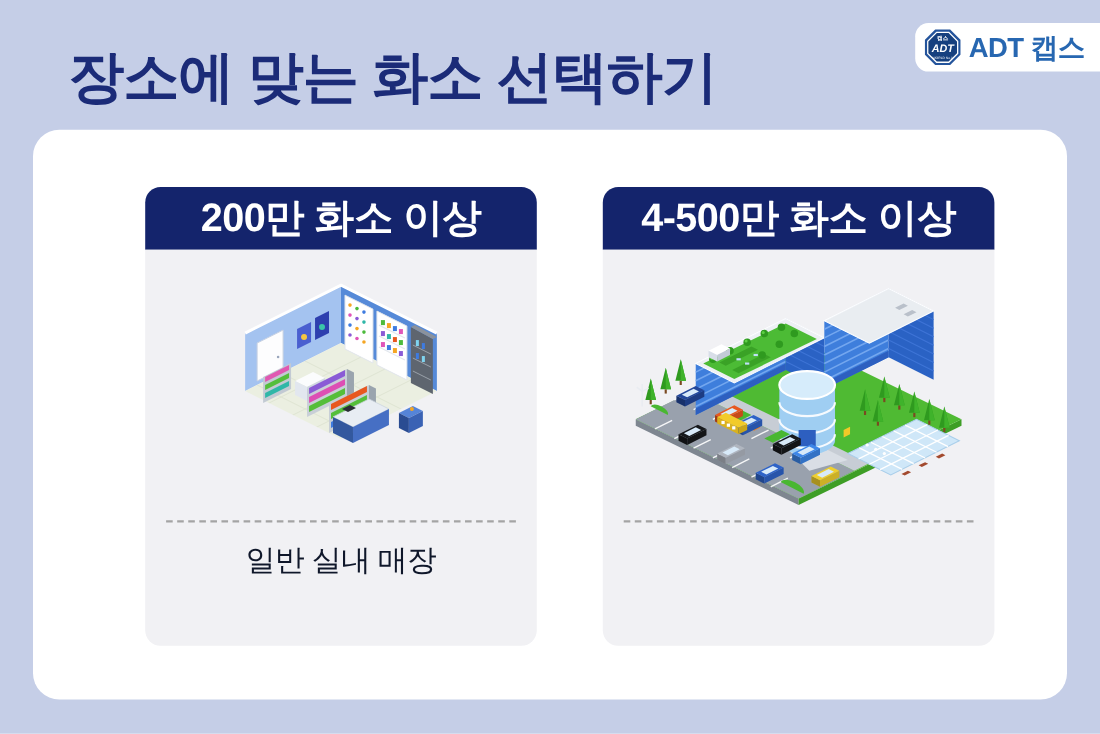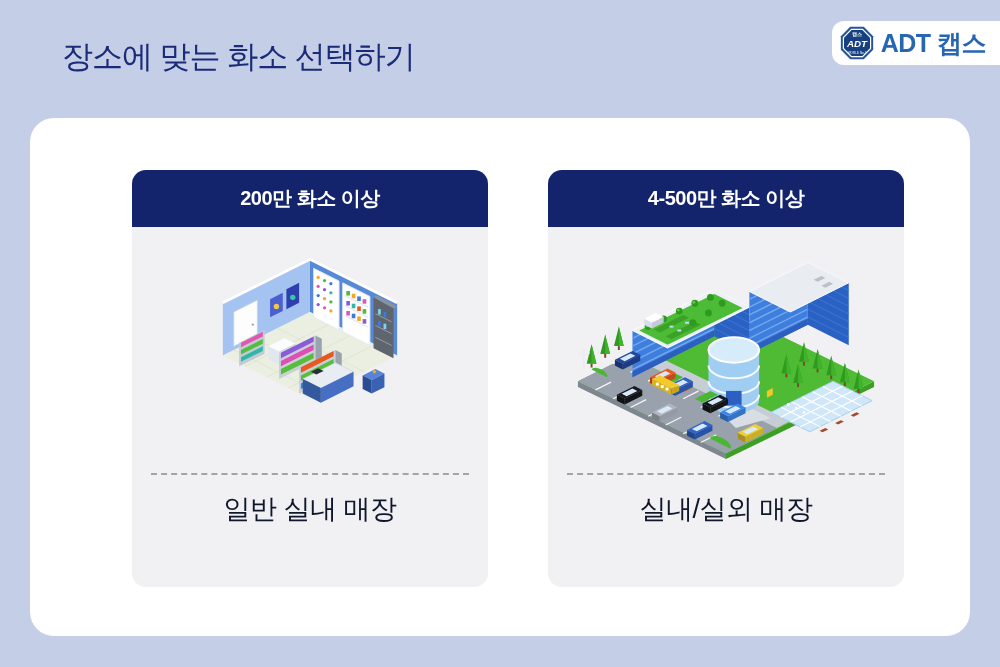--- a/index.html
+++ b/index.html
@@ -2,36 +2,36 @@
 <html><head>
 <meta charset="utf-8">
 <style>
   * { margin:0; padding:0; box-sizing:border-box; }
   html,body { width:1000px; height:667px; }
   body { font-family:"Liberation Sans","DejaVu Sans",sans-serif; background:#C5CEE7; position:relative; overflow:hidden; }
 
   .page { position:absolute; inset:0; }
 
   
-  .title { position:absolute; left:62px; top:36px; font-size:31px; font-weight:400; letter-spacing:-1px; color:#1B2B78; }
+  .title { position:absolute; left:62px; top:36px; font-size:51px; font-weight:700; letter-spacing:-1px; color:#1B2B78; }
   .logo-pill { position:absolute; top:21px; right:0; height:44px; background:#FFFFFF; border-radius:12px 0 0 12px;
                display:flex; align-items:center; gap:7px; padding:0 14px 0 8px;justify-content:flex-end; }
   .logo-badge { width:34px; height:34px; display:block; }
   .logo-brand { font-size:25px; font-weight:800; color:#2767B1; letter-spacing:-0.5px; white-space:nowrap; }
 
   
   .panel { position:absolute; left:30px; top:118px; width:940px; height:518px; background:#FFFFFF; border-radius:24px; }
 
   .card { position:absolute; top:52px; width:356px; height:417px; }
   .card.left  { left:102px; }
   .card.right { left:472px;margin-left:46px; }
 
   .card-header { height:57px; background:#14246C; border-radius:14px 14px 0 0;
                  display:flex; align-items:center; justify-content:center;
-                 color:#FFFFFF; font-size:20px; font-weight:800; letter-spacing:-0.5px; }
+                 color:#FFFFFF; font-size:36px; font-weight:800; letter-spacing:-0.5px; }
   .card-body { position:absolute; top:57px; left:0; right:0; bottom:0; background:#F1F1F4;
                border-radius:0 0 14px 14px; display:flex; flex-direction:column; align-items:center; }
   .illus { height:246px; width:100%; display:flex; align-items:center; justify-content:center; }
   .divider { width:calc(100% - 38px); height:0; border:none; border-top:2px dashed #A4A4A4; }
   .caption { margin-top:15px; font-size:27px; font-weight:500; color:#0f172a; text-align:center; line-height:1.42; letter-spacing:-0.5px; }
   .caption span { display:block; }
 </style>
 </head>
 <body>
 
@@ -381,19 +381,18 @@
               <polygon points="20,4 20,10 28,6 28,0" fill="#C9A51B"></polygon>
               <polygon points="0,-6 20,4 28,0 8,-10" fill="#F2CB2A"></polygon>
               <rect x="4" y="-2.5" width="3" height="3" fill="#FFFFFF"></rect>
                 <rect x="9" y="0" width="3" height="3" fill="#FFFFFF"></rect>
                 <rect x="14" y="2.5" width="3" height="3" fill="#FFFFFF"></rect>
             </g>
           </svg>
         </div>
         <hr class="divider">
         <p class="caption">
-          <span>실내/실외 매장</span>
         </p>
       </div>
     </section>
 
   </main>
 </div>
 
 </body></html>

